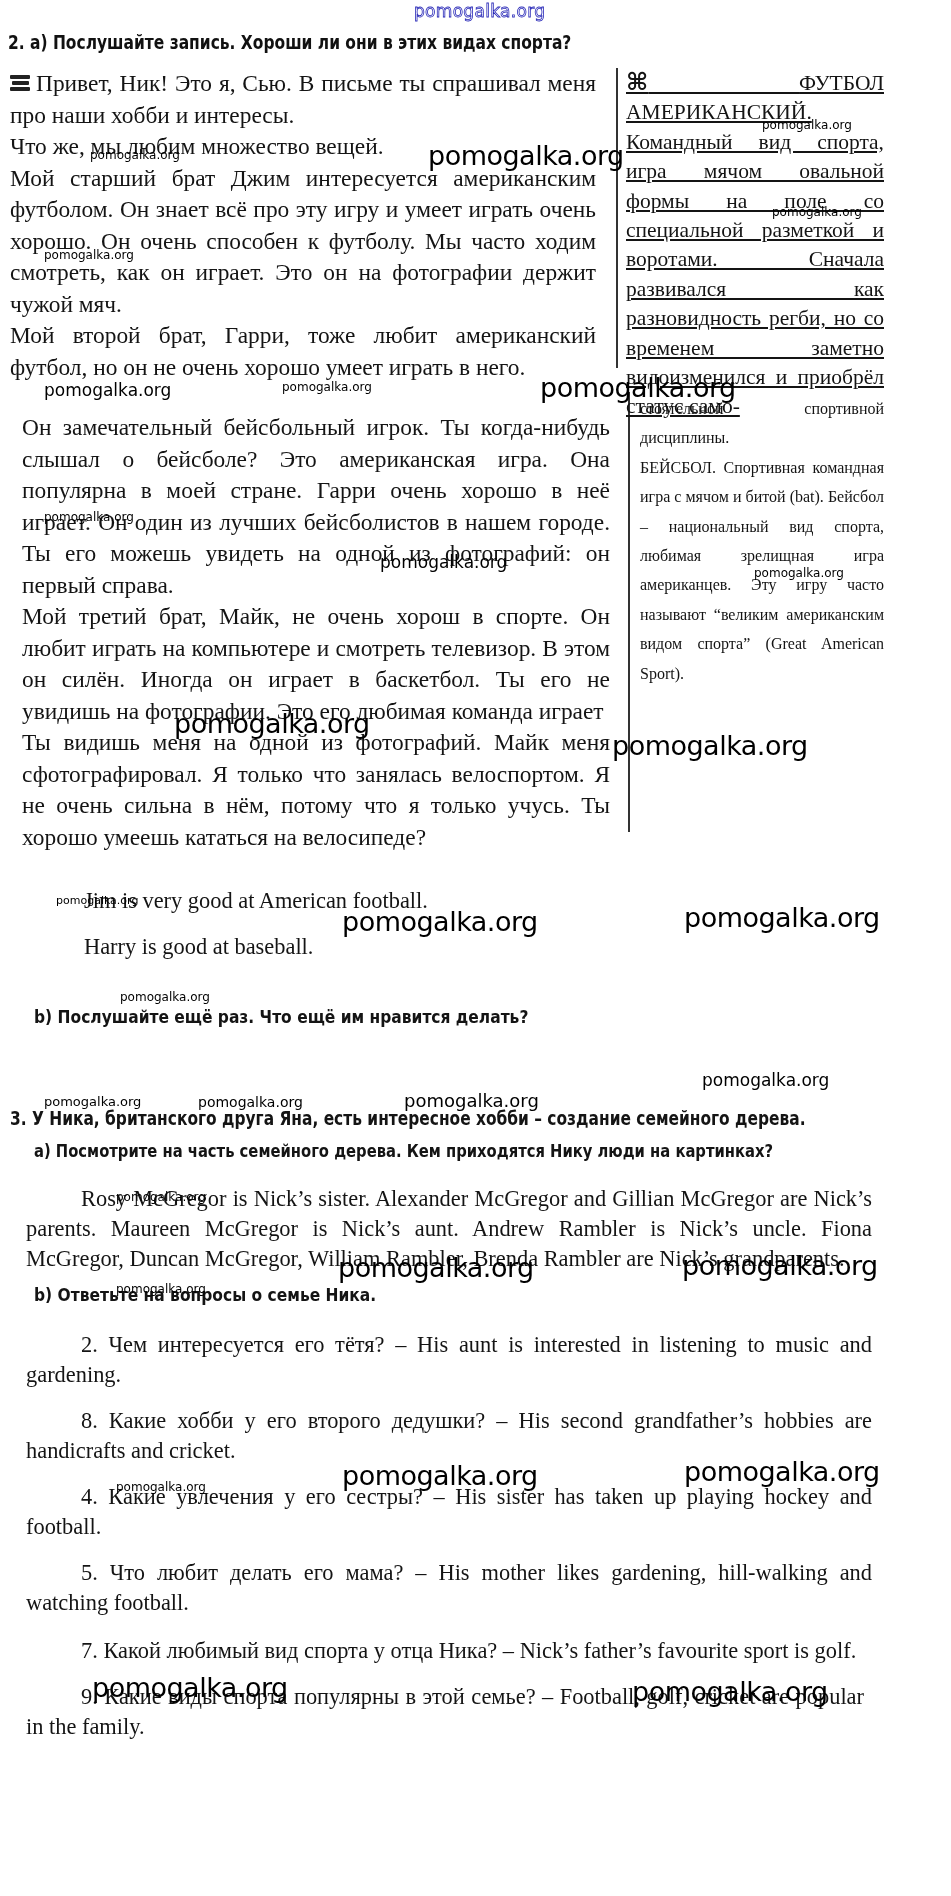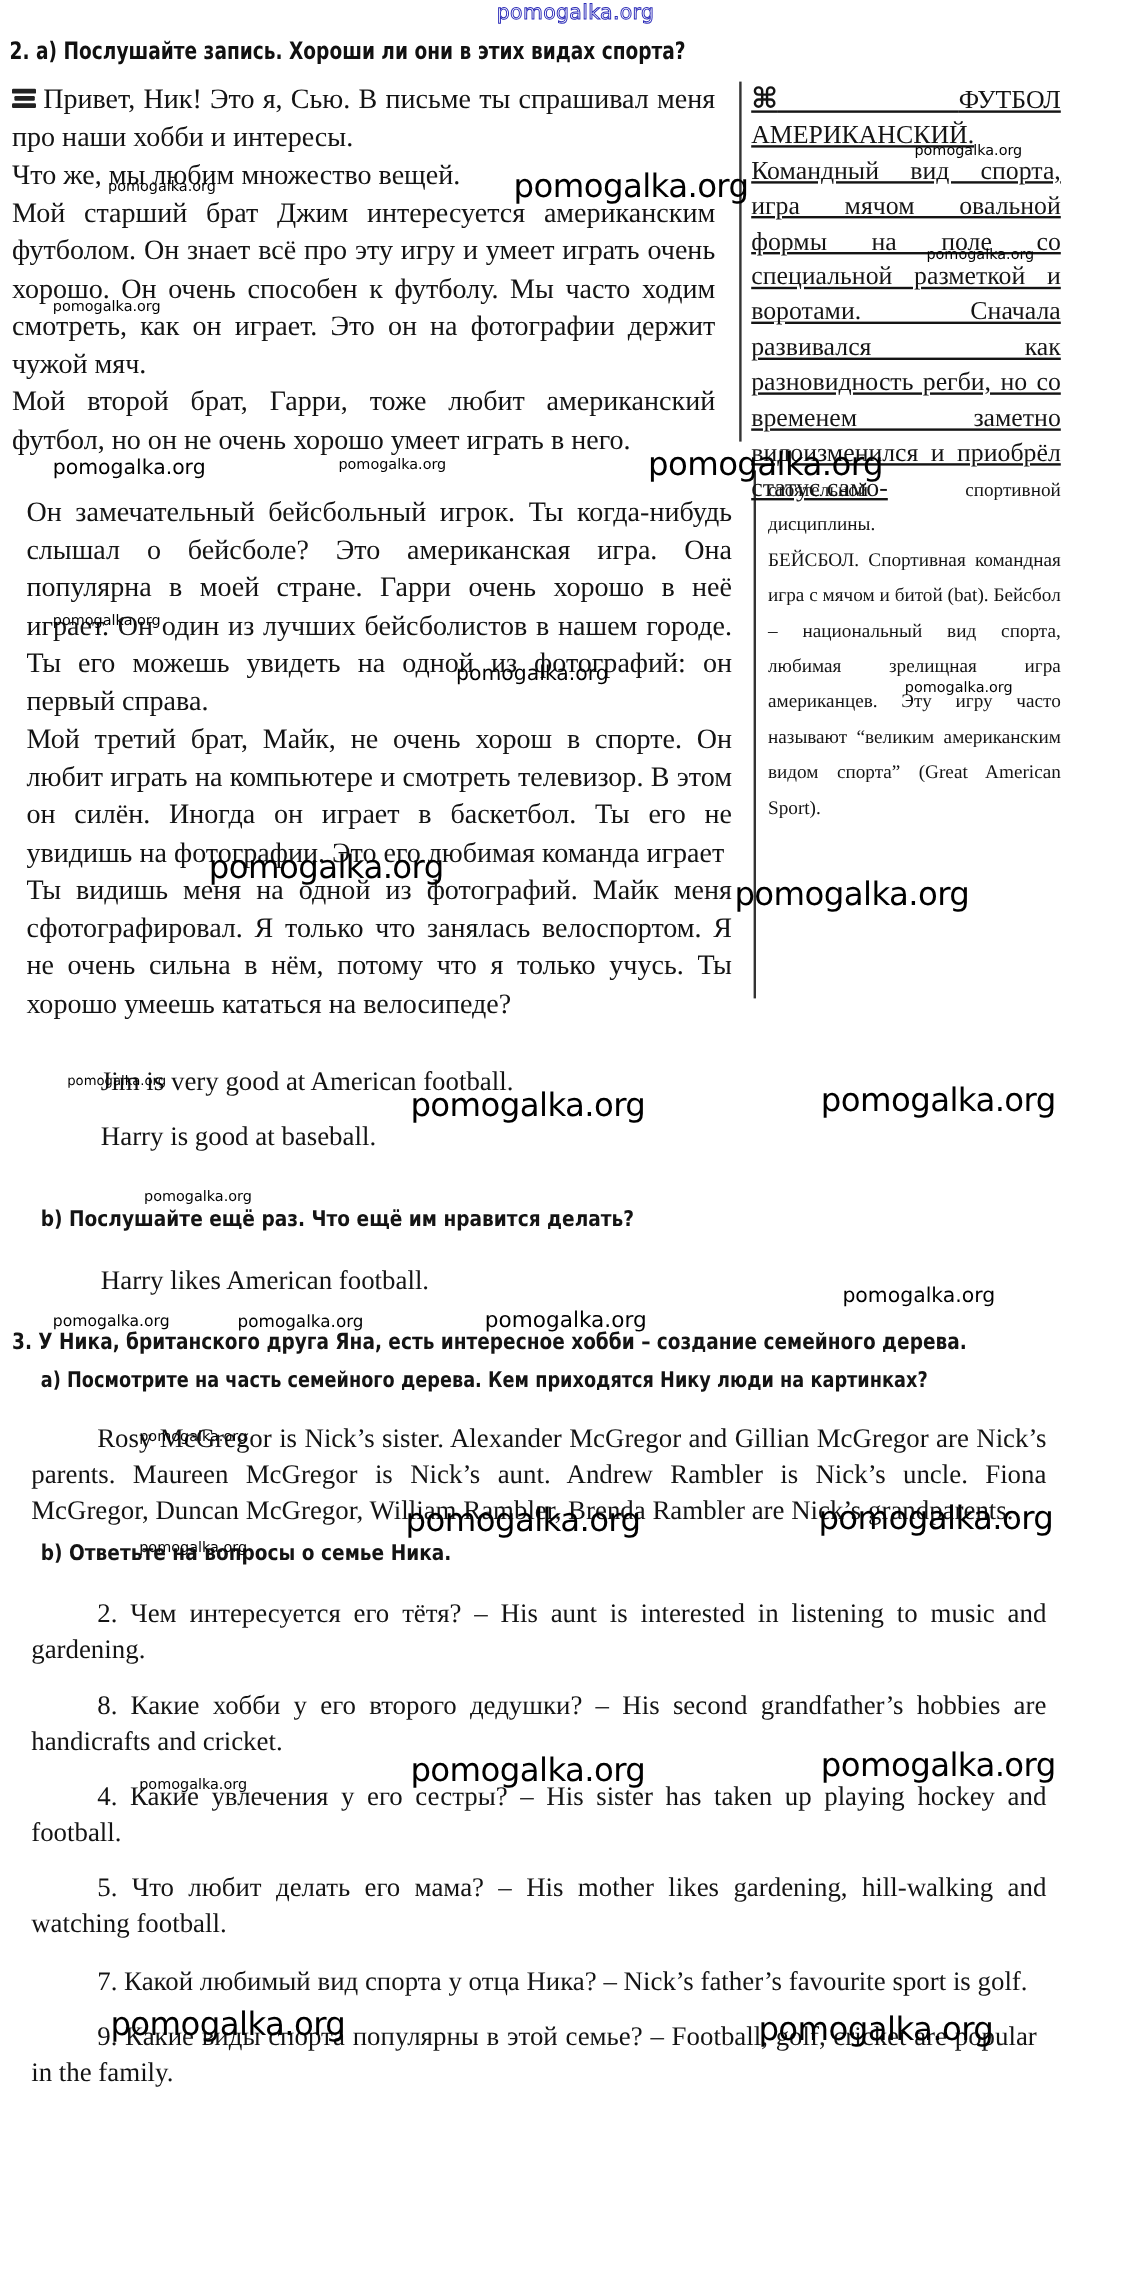--- a/index.html
+++ b/index.html
@@ -64,21 +64,20 @@
 </div>
 
 <div class="abs ans" style="left:10px; top:870px; width:878px;">
   <p class="ind">Jim is very good at American football.</p>
   <p class="ind">Harry is good at baseball.</p>
 </div>
 
 <div class="abs sub" style="left:34px; top:1006px;">b) Послушайте ещё раз. Что ещё им нравится делать?</div>
 
 <div class="abs ans" style="left:10px; top:1036px; width:878px;">
-  <p class="ind">Harry likes American football.</p>
 </div>
 
 <div class="abs sub" style="left:10px; top:1108px; font-size:18.6px; transform:scaleX(0.83);">3. У Ника, британского друга Яна, есть интересное хобби – создание семейного дерева.</div>
 <div class="abs sub" style="left:34px; top:1140px; font-size:18px; transform:scaleX(0.82);">а) Посмотрите на часть семейного дерева. Кем приходятся Нику люди на картинках?</div>
 
 <div class="abs ans" style="left:10px; top:1168px; width:878px; text-align:justify;">
   <p class="ind2">Rosy McGregor is Nick’s sister. Alexander McGregor and Gillian McGregor are Nick’s parents. Maureen McGregor is Nick’s aunt. Andrew Rambler is Nick’s uncle. Fiona McGregor, Duncan McGregor, William Rambler, Brenda Rambler are Nick’s grandparents.</p>
 </div>
 
 <div class="abs sub" style="left:34px; top:1284px;">b) Ответьте на вопросы о семье Ника.</div>

